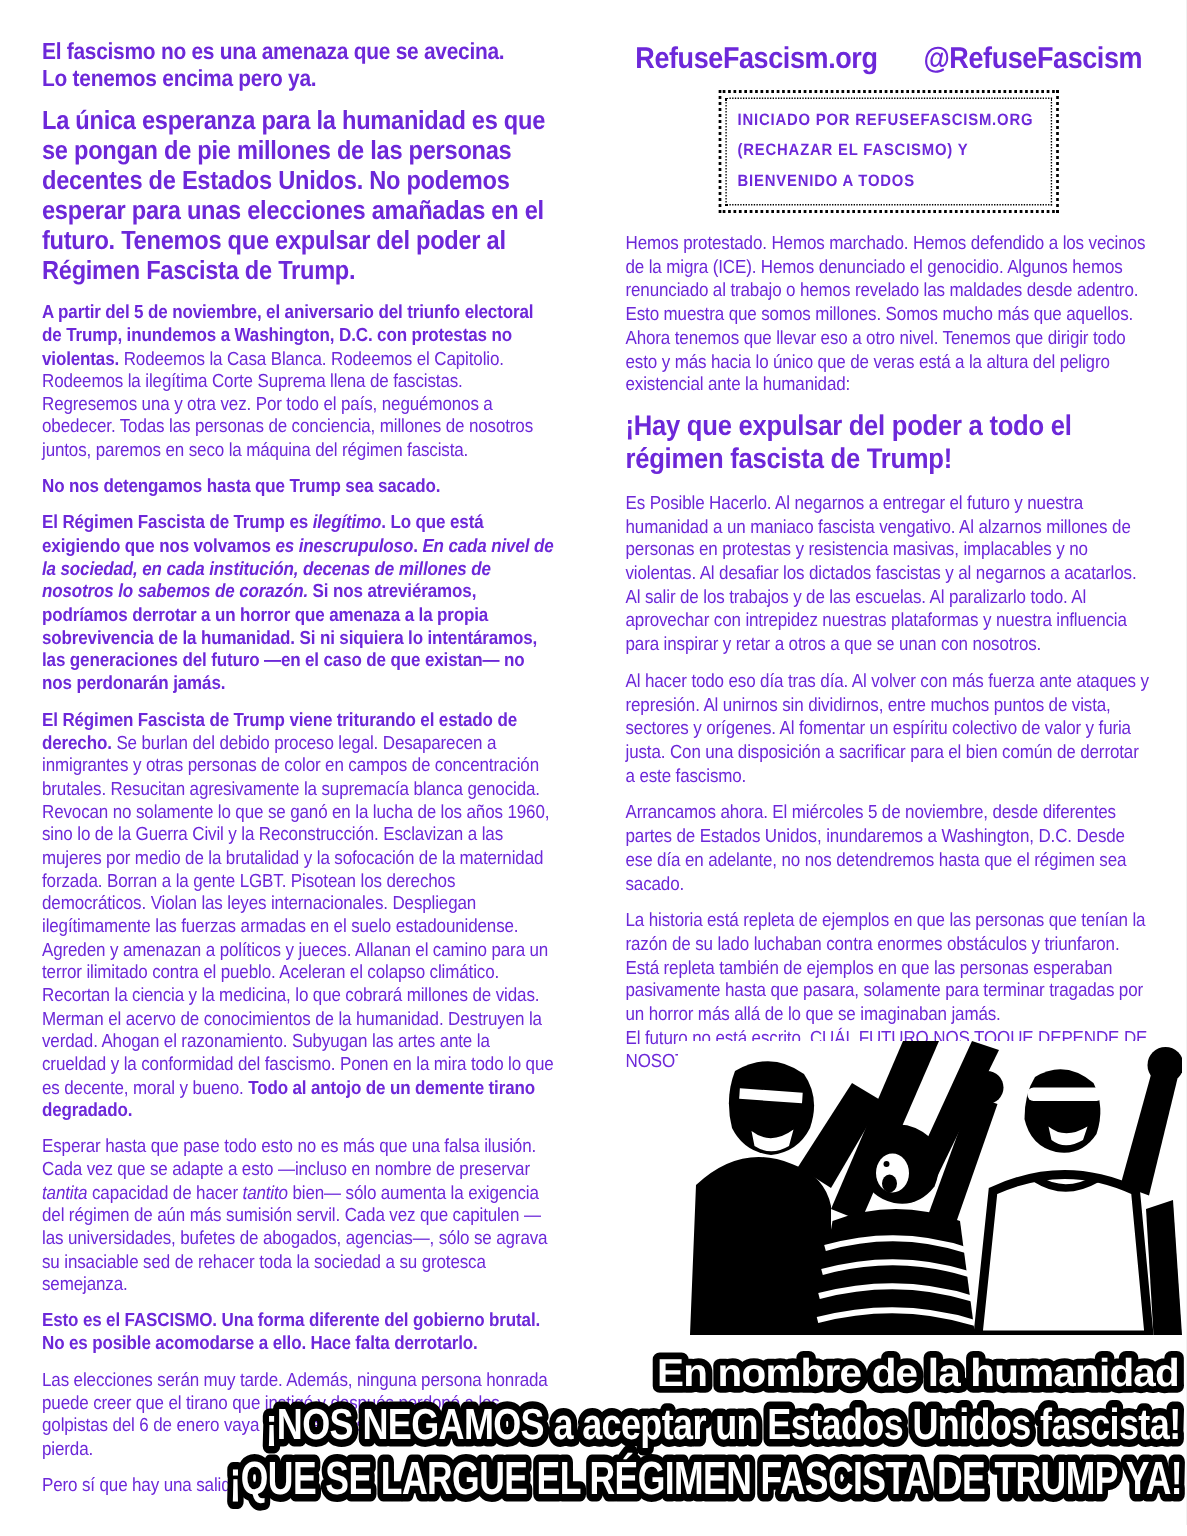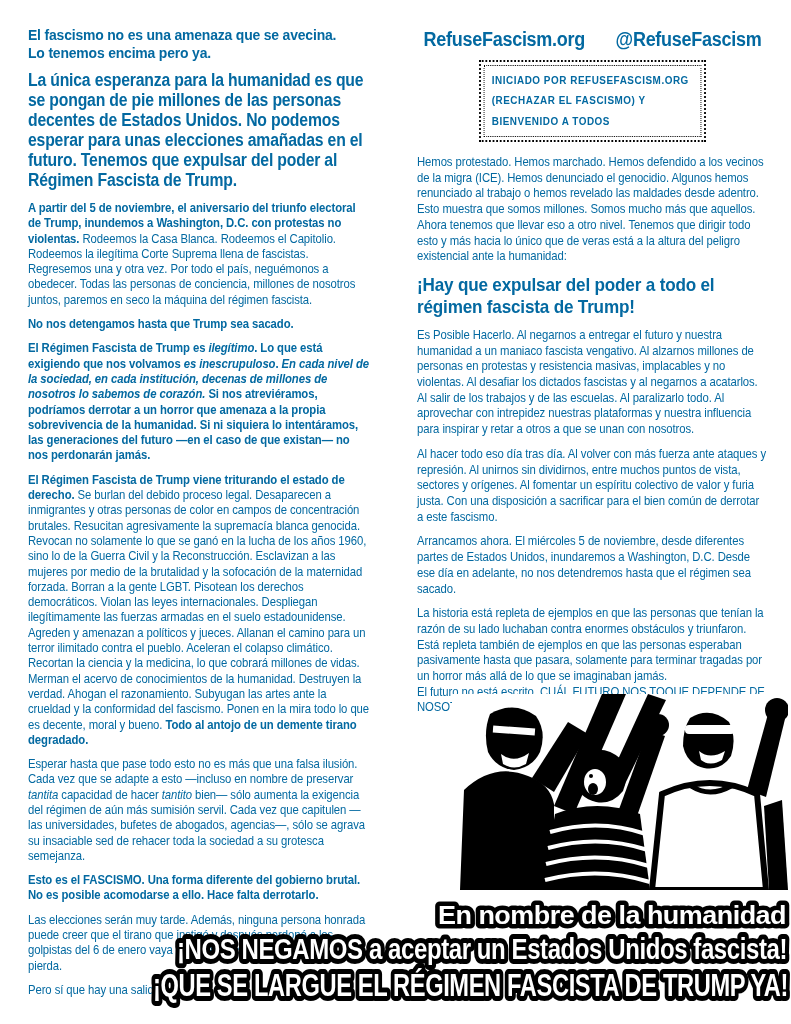--- a/index.html
+++ b/index.html
@@ -1,18 +1,18 @@
 <!DOCTYPE html>
 <html><head>
 <meta charset="utf-8">
 <style>
   html,body { margin:0; padding:0; background:#e8e8e8; }
   .page {
     position:relative; width:791px; height:1024px; margin:0 auto;
-    background:#ffffff; overflow:hidden; color:#0369a1;
+    background:#ffffff; overflow:hidden; color:#6d28d9;
     font-family:"Liberation Sans", sans-serif;
     -webkit-font-smoothing:antialiased;
   }
   
   .col { position:absolute; top:26px; transform:scaleX(0.90); transform-origin:0 0; }
   .col-left  { left:28px;  width:380px; }
   .col-right { left:417px; width:390px; }
 
   p.para { margin:0 0 9px 0; font-size:12.6px; line-height:15.3px; letter-spacing:-0.1px; }
   .col-right p.para { line-height:15.7px; }

